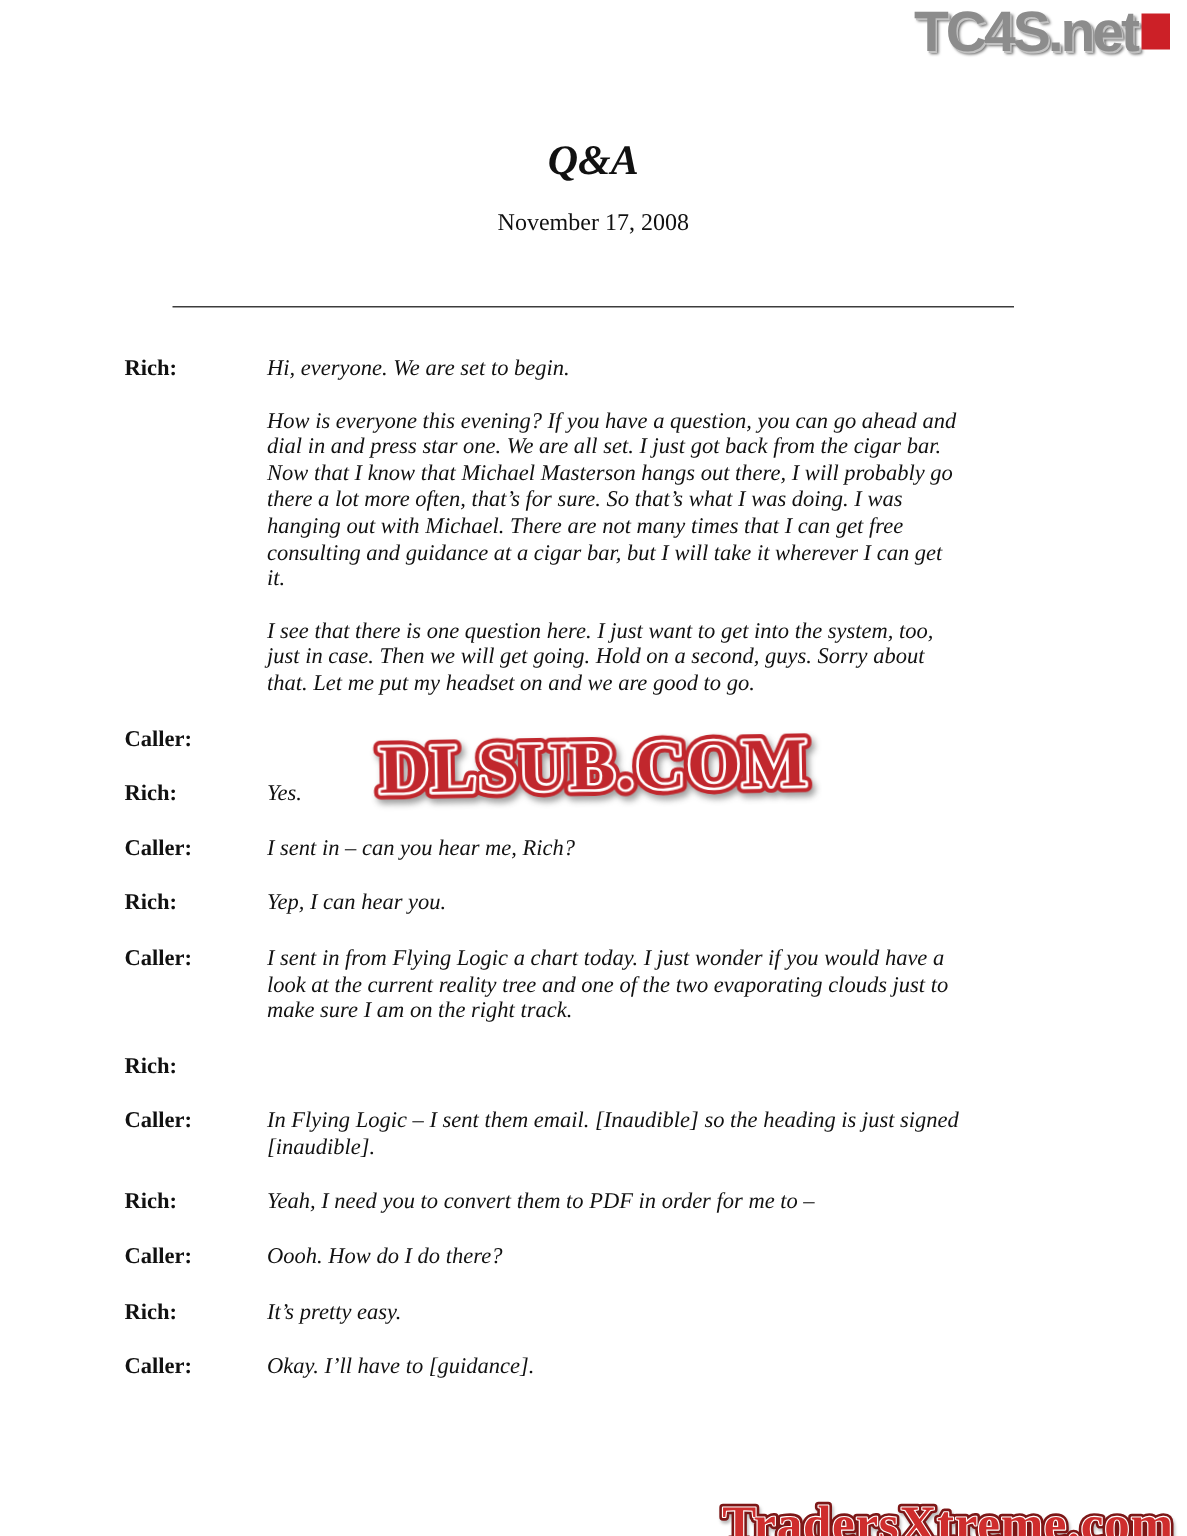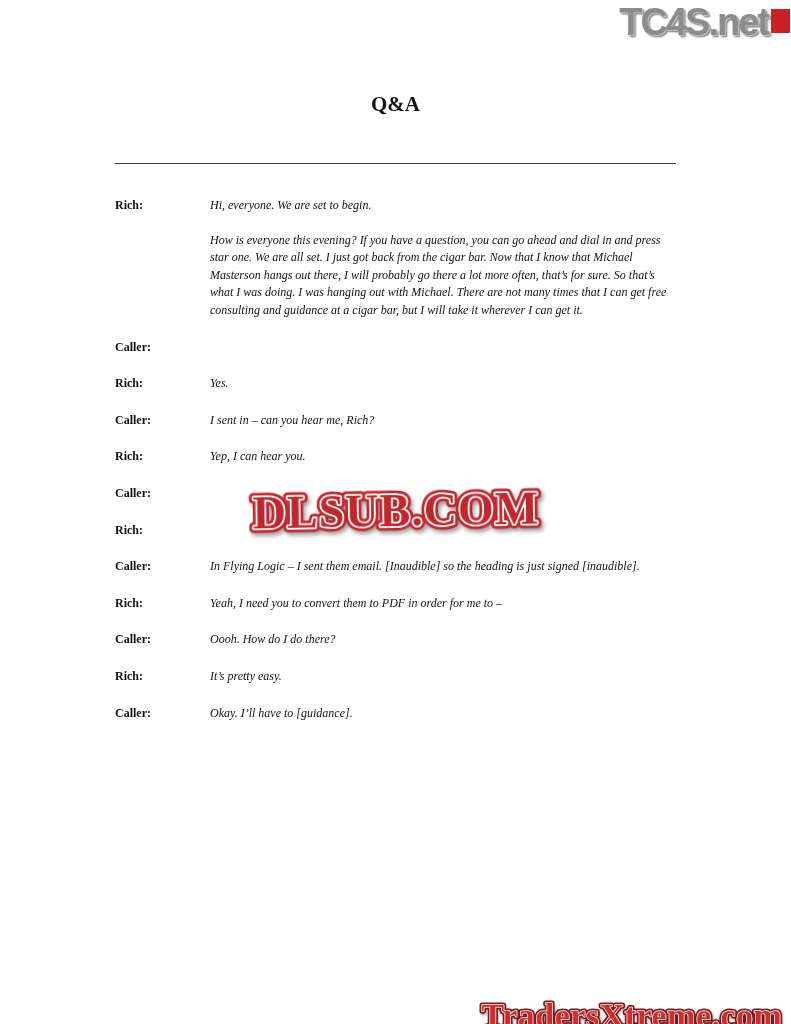--- a/index.html
+++ b/index.html
@@ -19,21 +19,21 @@
     position: absolute;
     inset: 0;
     padding-top: 92px;
     box-sizing: border-box;
   }
 
   
   .logo {
     position: absolute;
     top: 3px;
-    right: 0;
+    right: 10px;
     display: flex;
     align-items: flex-start;
   }
   .logo-text {
     font-family: "Liberation Sans", sans-serif;
     font-weight: bold;
     font-size: 38px;
     line-height: 1;
     letter-spacing: -2px;
     color: var(--logo-gray, #8c8c8c);
@@ -43,39 +43,40 @@
     width: 19px;
     height: 24px;
     margin: 6px 1px 0 3px;
     background: var(--logo-red, #cc2027);
   }
 
   
   h1.title {
     margin: 0;
     text-align: center;
-    font-size: 21px;
-    font-weight: bold;
+    font-size: 28px;
+    font-weight: bold;
+    font-style: italic;
   }
   .date {
     margin-top: 16px;
     text-align: center;
     font-size: 16px;
   }
   hr.divider {
     margin: 46px 115px 0 115px;
     border: none;
     border-top: 1px solid #3c3c3c;
     height: 0;
   }
 
   
   .transcript {
-    margin: 33px 115px 0 115px;
-    font-size: 12px;
+    margin: 33px 115px 0 83px;
+    font-size: 15px;
     line-height: 17.6px;
   }
   .entry {
     display: flex;
     margin-bottom: 19px;
   }
   .speaker {
     flex: none;
     width: 95px;
     font-weight: bold;
@@ -150,29 +151,31 @@
 <body>
 
 <div class="page">
 
   <div class="logo">
     <span class="logo-text">TC4S.net</span>
     <span class="red-box"></span>
   </div>
 
   <h1 class="title">Q&amp;A</h1>
+  <div class="date">November 17, 2008</div>
 
   <hr class="divider">
 
   <div class="transcript">
       <div class="entry">
         <div class="speaker">Rich:</div>
         <div class="text">
           <p>Hi, everyone. We are set to begin.</p>
           <p>How is everyone this evening? If you have a question, you can go ahead and dial in and press star one. We are all set. I just got back from the cigar bar. Now that I know that Michael Masterson hangs out there, I will probably go there a lot more often, that’s for sure. So that’s what I was doing. I was hanging out with Michael. There are not many times that I can get free consulting and guidance at a cigar bar, but I will take it wherever I can get it.</p>
+          <p>I see that there is one question here. I just want to get into the system, too, just in case. Then we will get going. Hold on a second, guys. Sorry about that. Let me put my headset on and we are good to go.</p>
         </div>
       </div>
       <div class="entry">
         <div class="speaker">Caller:</div>
       </div>
       <div class="entry">
         <div class="speaker">Rich:</div>
         <div class="text">
           <p>Yes.</p>
         </div>
@@ -184,20 +187,23 @@
         </div>
       </div>
       <div class="entry">
         <div class="speaker">Rich:</div>
         <div class="text">
           <p>Yep, I can hear you.</p>
         </div>
       </div>
       <div class="entry">
         <div class="speaker">Caller:</div>
+        <div class="text">
+          <p>I sent in from Flying Logic a chart today. I just wonder if you would have a look at the current reality tree and one of the two evaporating clouds just to make sure I am on the right track.</p>
+        </div>
       </div>
       <div class="entry">
         <div class="speaker">Rich:</div>
       </div>
       <div class="entry">
         <div class="speaker">Caller:</div>
         <div class="text">
           <p>In Flying Logic – I sent them email. [Inaudible] so the heading is just signed [inaudible].</p>
         </div>
       </div>

